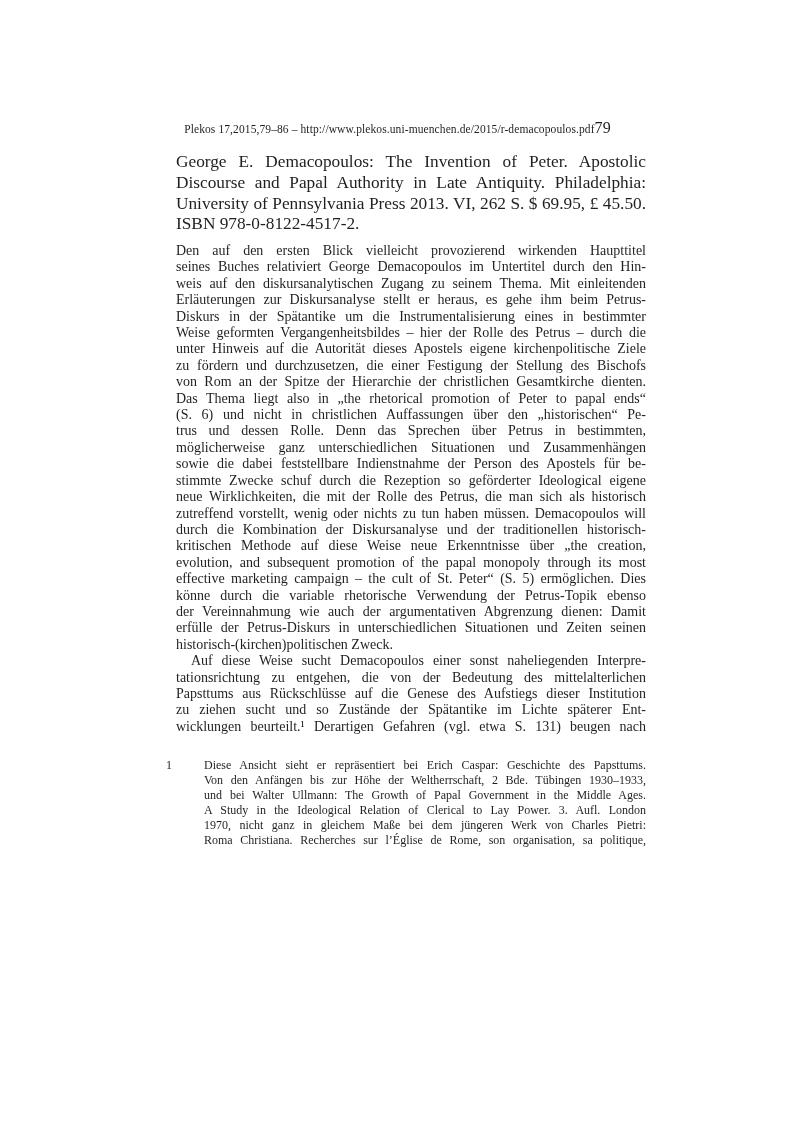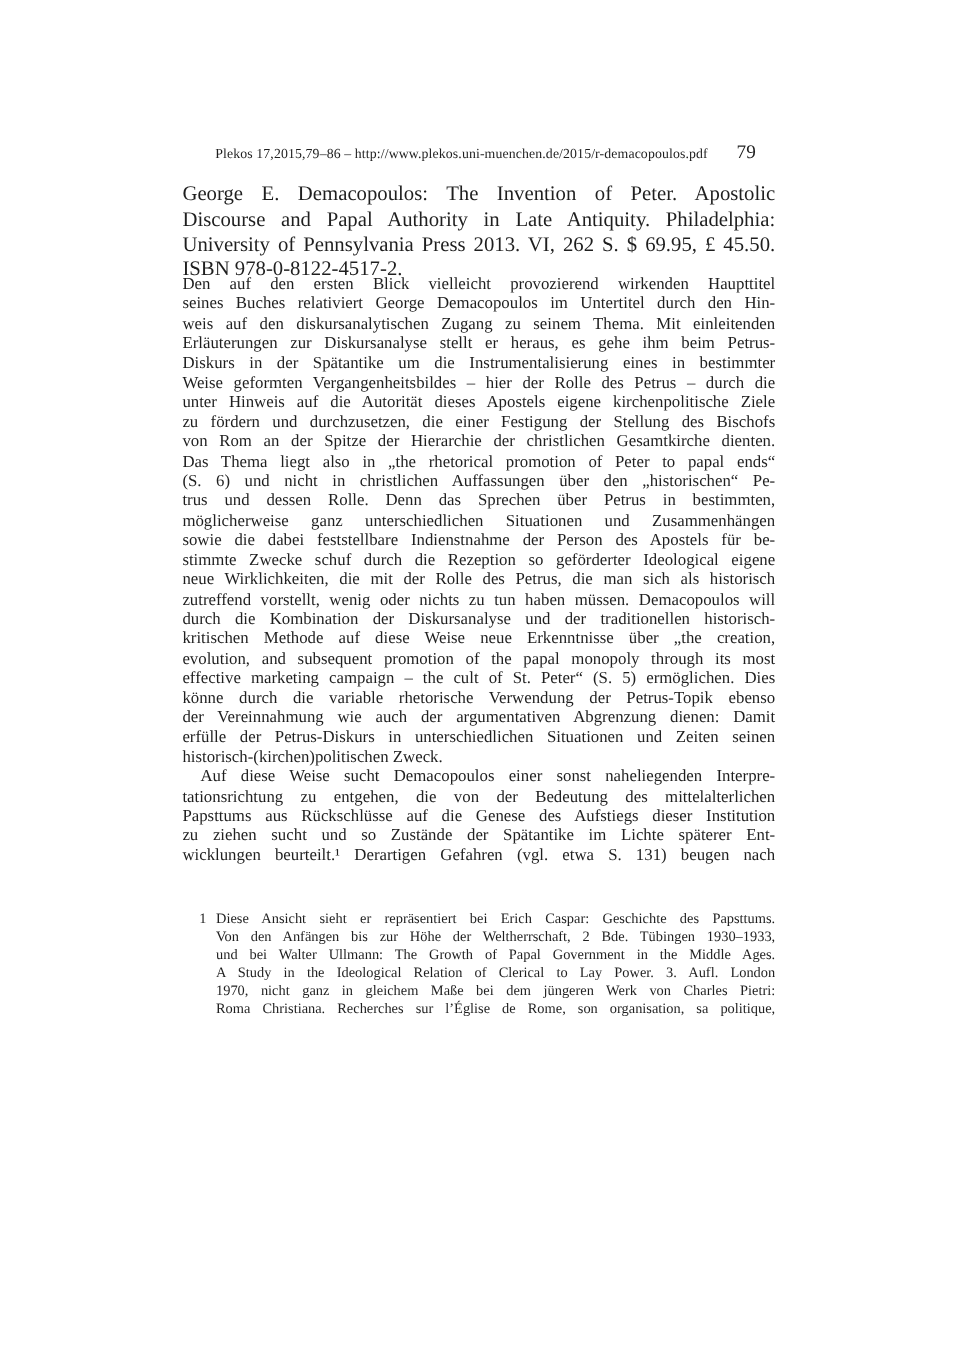--- a/index.html
+++ b/index.html
@@ -12,39 +12,38 @@
     font-family: "Liberation Serif", "DejaVu Serif", serif;
     color: #1f1f1f;
     overflow: hidden;
   }
   .running-header {
     position: absolute;
     top: 119px;
     left: 152px;
     width: 494px;
     display: flex;
-    justify-content: flex-end;
+    justify-content: center;
     align-items: baseline;
     font-size: 11.5px;
     letter-spacing: 0.1px;
-    gap: 24px;
   }
   .header-citation { padding-left: 13px; white-space: nowrap; }
   .header-page-number { font-size: 16px; padding-right: 16px; }
   .title-block {
     position: absolute;
     top: 152px;
     left: 152px;
     width: 494px;
     font-size: 17.3px;
     line-height: 20.8px;
   }
   .body-text {
     position: absolute;
-    top: 230px;
+    top: 243px;
     left: 152px;
     width: 494px;
     font-size: 14px;
     line-height: 16.4px;
   }
   .footnote {
     position: absolute;
     top: 758px;
     left: 152px;
     width: 494px;
@@ -54,20 +53,21 @@
   }
   .footnote-number {
     flex: 0 0 28px;
     width: 28px;
     padding-left: 14px;
   }
   .footnote-text { flex: 1 1 auto; min-width: 0; }
   .line {
     text-align: justify;
     text-align-last: justify;
+    margin-left: 24px;
   }
   .line.flush-last { text-align-last: left; }
   .line.indent-first { text-indent: 15px; }
 </style>
 </head>
 <body>
 
 <div class="page">
 
   <div class="running-header">

